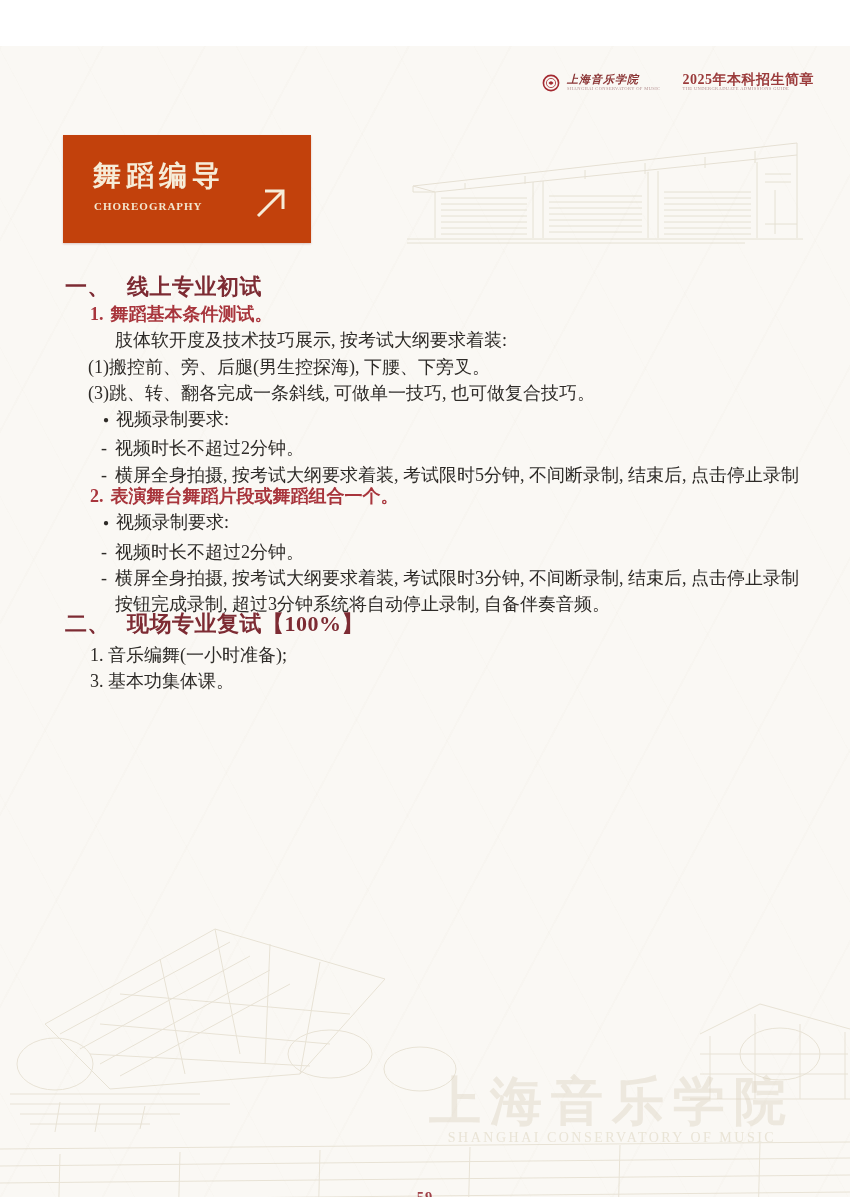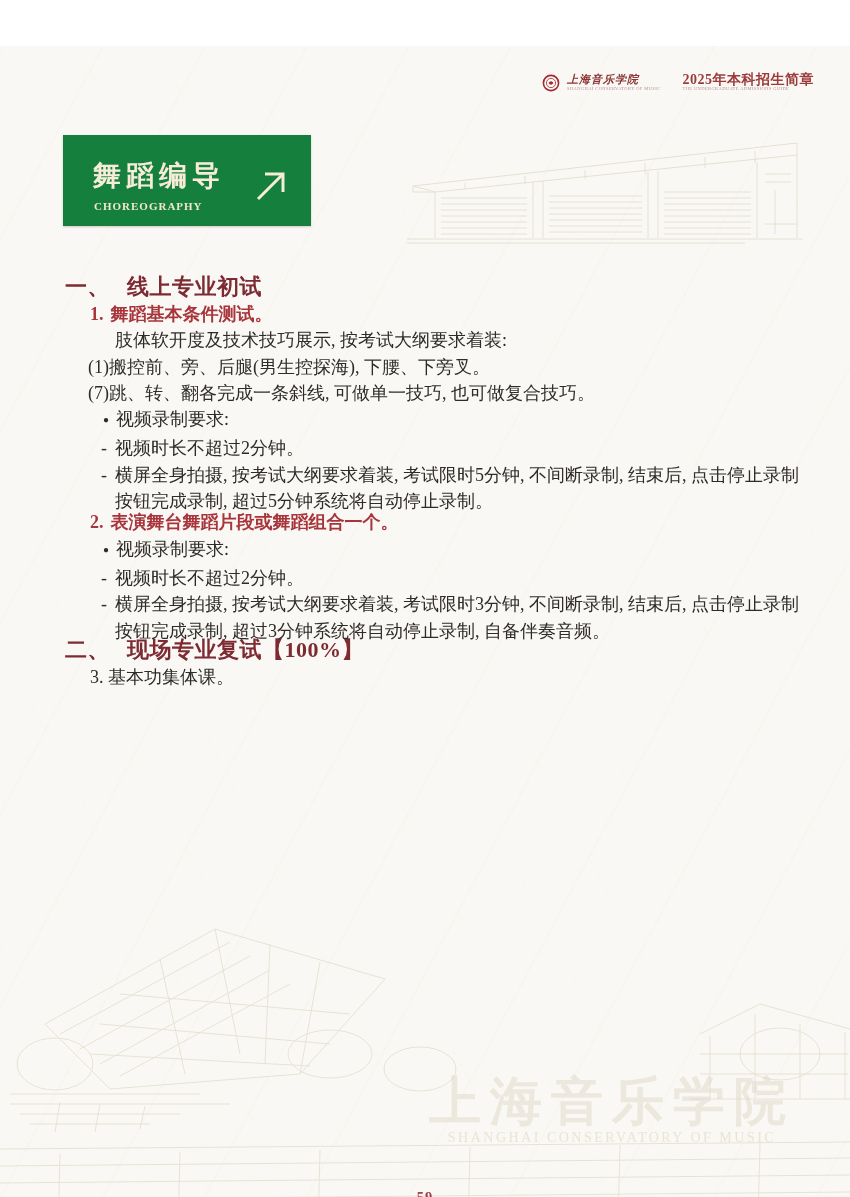--- a/index.html
+++ b/index.html
@@ -24,22 +24,22 @@
     display:flex;align-items:center;gap:7px;
   }
   .seal{width:18px;height:18px;}
   .hdr-zh{font-weight:bold;color:#8A3434;font-size:11px;letter-spacing:1px;line-height:11px;font-style:italic;}
   .hdr-en{font-size:4.5px;color:#B59090;letter-spacing:.4px;line-height:6px;margin-top:1px;white-space:nowrap;}
   .hdr-book-zh{font-weight:bold;color:#9B3B3B;font-size:14px;letter-spacing:.5px;line-height:11px;font-style:normal;}
   .hdr-sep{width:8px;}
 
   
   .title-box{
-    position:absolute;left:63px;top:89px;width:248px;height:91px;
-    background:#15803d;z-index:3;
+    position:absolute;left:63px;top:89px;width:248px;height:108px;
+    background:#c2410c;z-index:3;
     box-shadow:0 1px 2px rgba(120,40,40,.25);
   }
   .title-zh{
     position:absolute;left:30px;top:22px;
     font-size:28px;font-weight:bold;color:#F6ECD8;letter-spacing:5px;
   }
   .title-en{
     position:absolute;left:31px;top:65px;
     font-size:11px;font-weight:bold;color:#F3E7CF;letter-spacing:1px;
   }
@@ -158,51 +158,51 @@
     <div class="h-sec">
       <span class="sec-num">一、</span><span>线上专业初试</span>
     </div>
 
     <div class="line red-sub">
       <span class="sub-num">1.</span><span>舞蹈基本条件测试。</span>
     </div>
 
     <div class="line indent-para">肢体软开度及技术技巧展示, 按考试大纲要求着装:</div>
     <div class="line paren-item">(1)搬控前、旁、后腿(男生控探海), 下腰、下旁叉。</div>
-    <div class="line paren-item">(7)跳、转、翻各完成一条斜线, 可做单一技巧, 也可做复合技巧。</div>
+    <div class="line paren-item">(3)跳、转、翻各完成一条斜线, 可做单一技巧, 也可做复合技巧。</div>
 
     <div class="line bullet-line">
       <span class="bullet-marker">●</span><span>视频录制要求:</span>
     </div>
     <div class="line dash-line">
       <span class="dash-marker">-</span><span>视频时长不超过2分钟。</span>
     </div>
     <div class="line dash-line">
       <span class="dash-marker">-</span><span>横屏全身拍摄, 按考试大纲要求着装, 考试限时5分钟, 不间断录制, 结束后, 点击停止录制</span>
     </div>
-    <div class="line cont-line">按钮完成录制, 超过5分钟系统将自动停止录制。</div>
 
     <div class="line red-sub mt-tight">
       <span class="sub-num">2.</span><span>表演舞台舞蹈片段或舞蹈组合一个。</span>
     </div>
 
     <div class="line bullet-line">
       <span class="bullet-marker">●</span><span>视频录制要求:</span>
     </div>
     <div class="line dash-line">
       <span class="dash-marker">-</span><span>视频时长不超过2分钟。</span>
     </div>
     <div class="line dash-line">
       <span class="dash-marker">-</span><span>横屏全身拍摄, 按考试大纲要求着装, 考试限时3分钟, 不间断录制, 结束后, 点击停止录制</span>
     </div>
     <div class="line cont-line">按钮完成录制, 超过3分钟系统将自动停止录制, 自备伴奏音频。</div>
 
     <div class="h-sec h-sec2">
       <span class="sec-num">二、</span><span>现场专业复试【100%】</span>
     </div>
 
+    <div class="line s2-item s2-first">1. 音乐编舞(一小时准备);</div>
     <div class="line s2-item">3. 基本功集体课。</div>
 
   </div>
 
   <div class="page-num">59</div>
 
 </div>
 
 </body></html>

